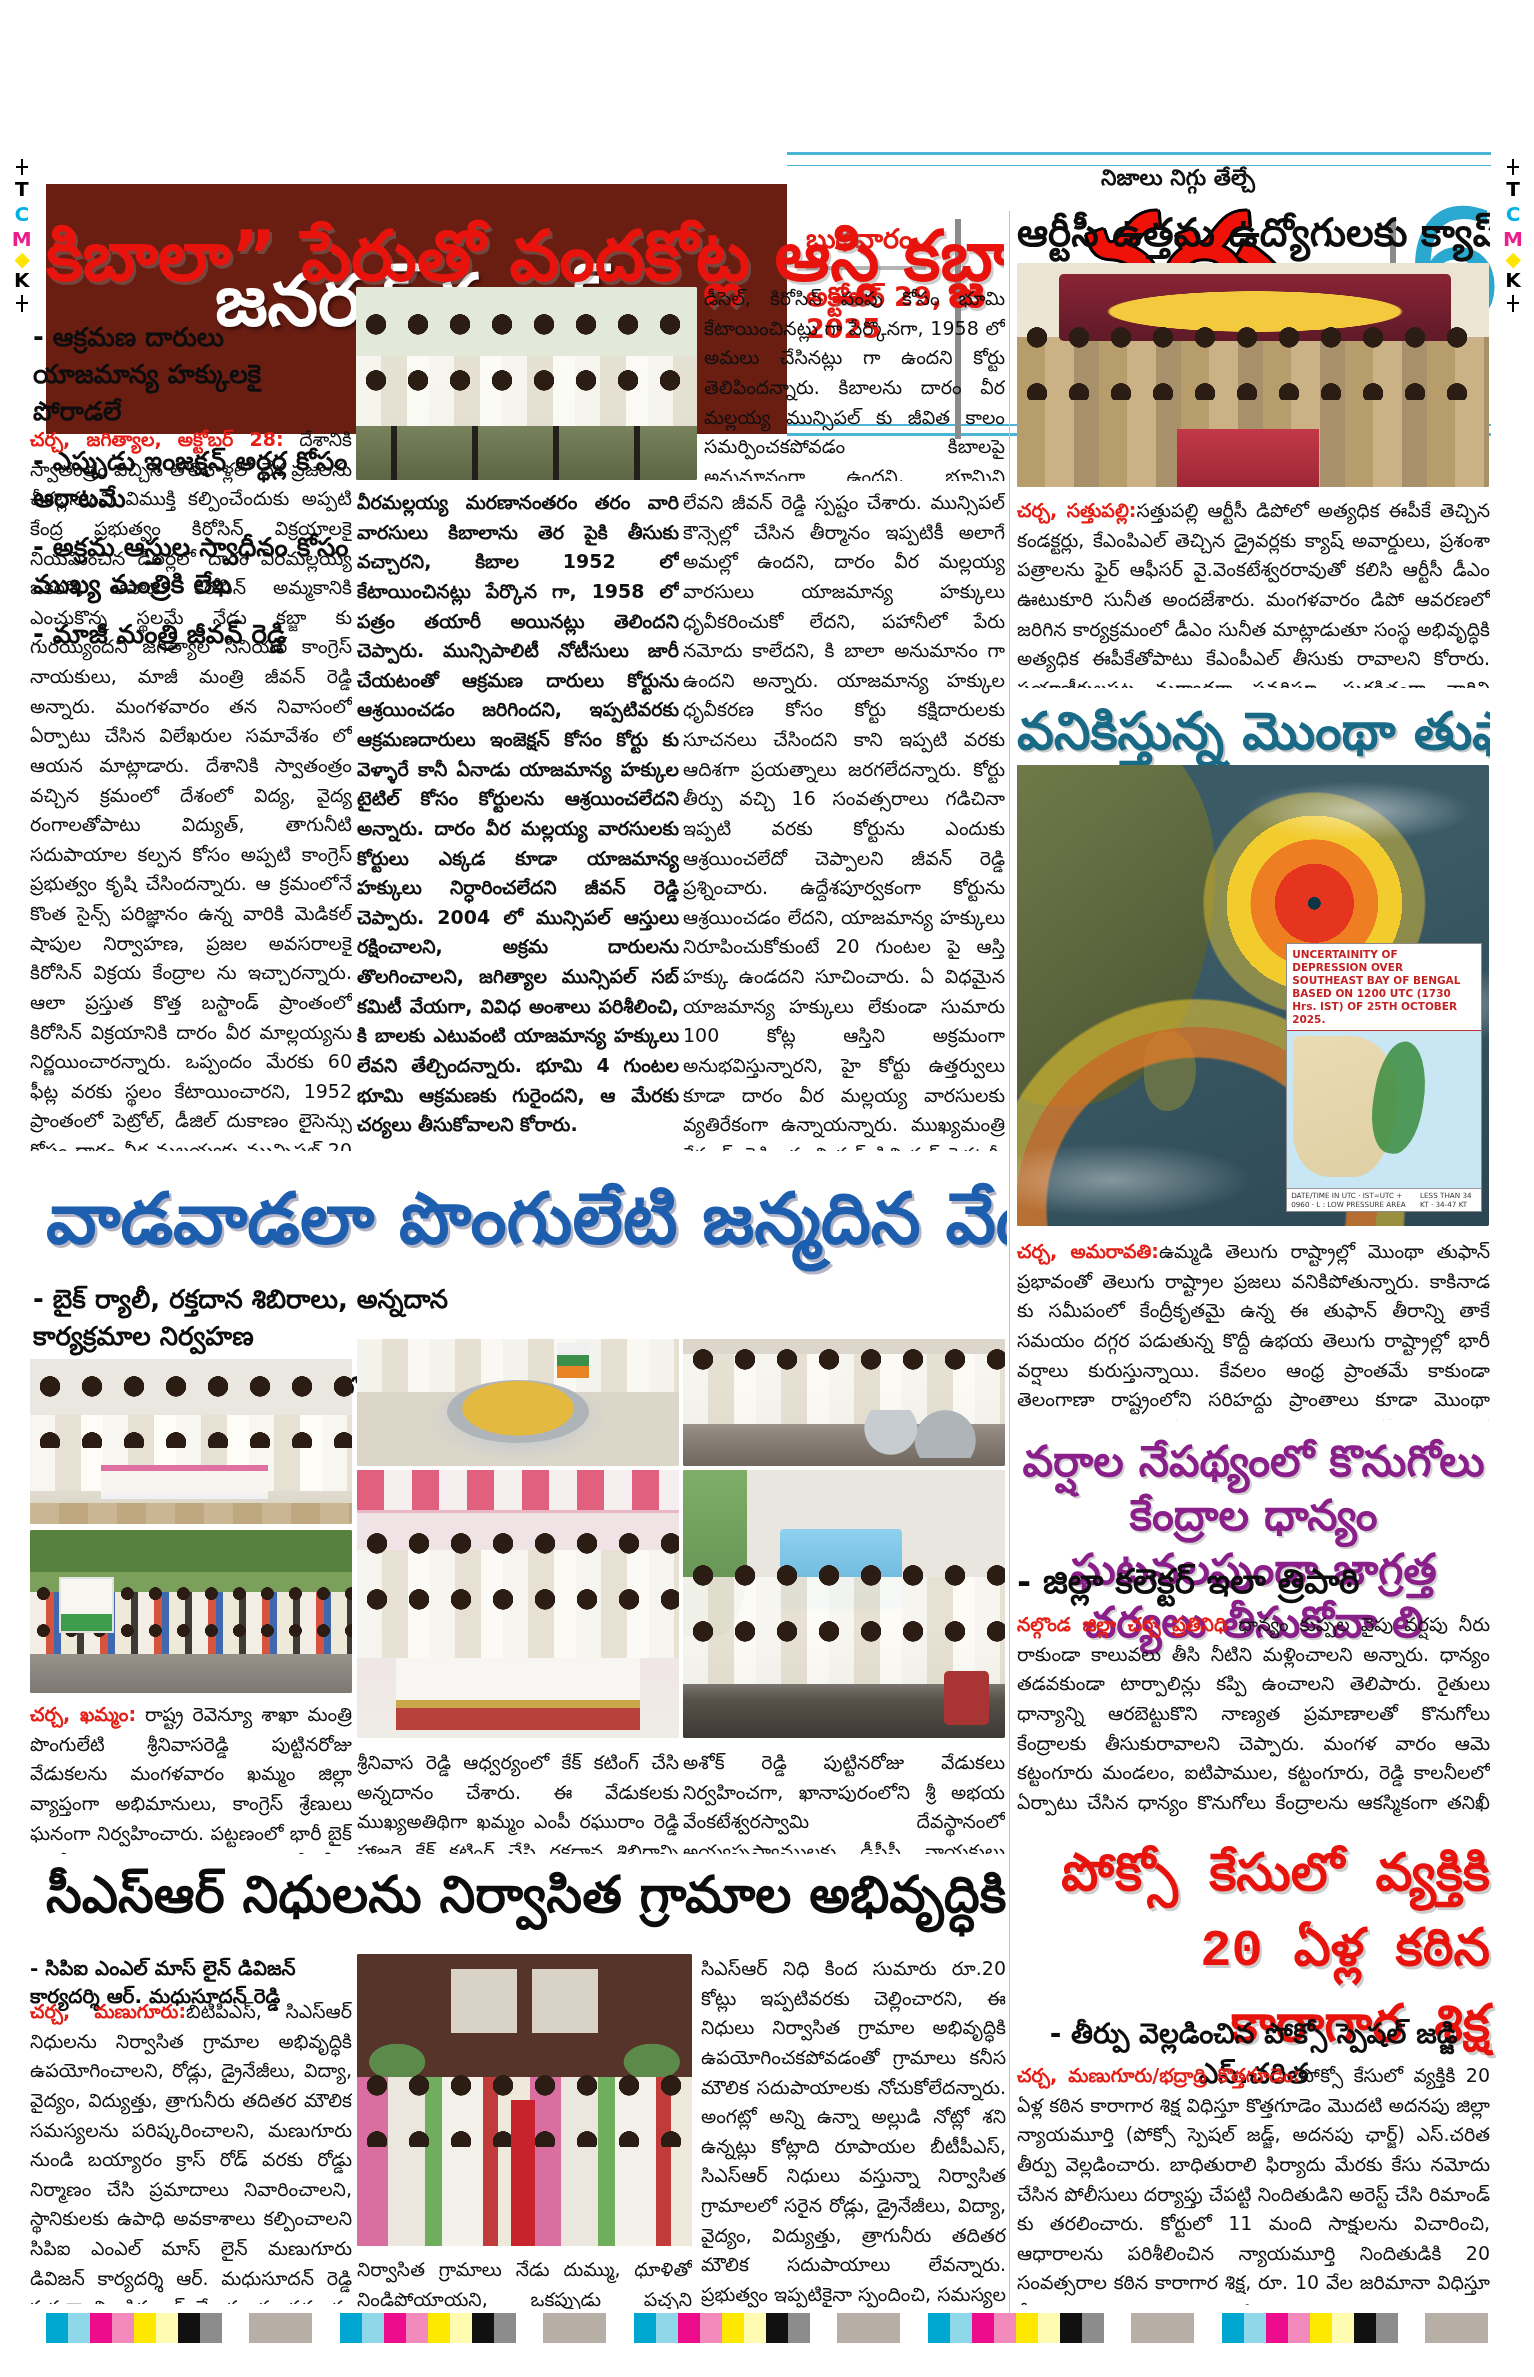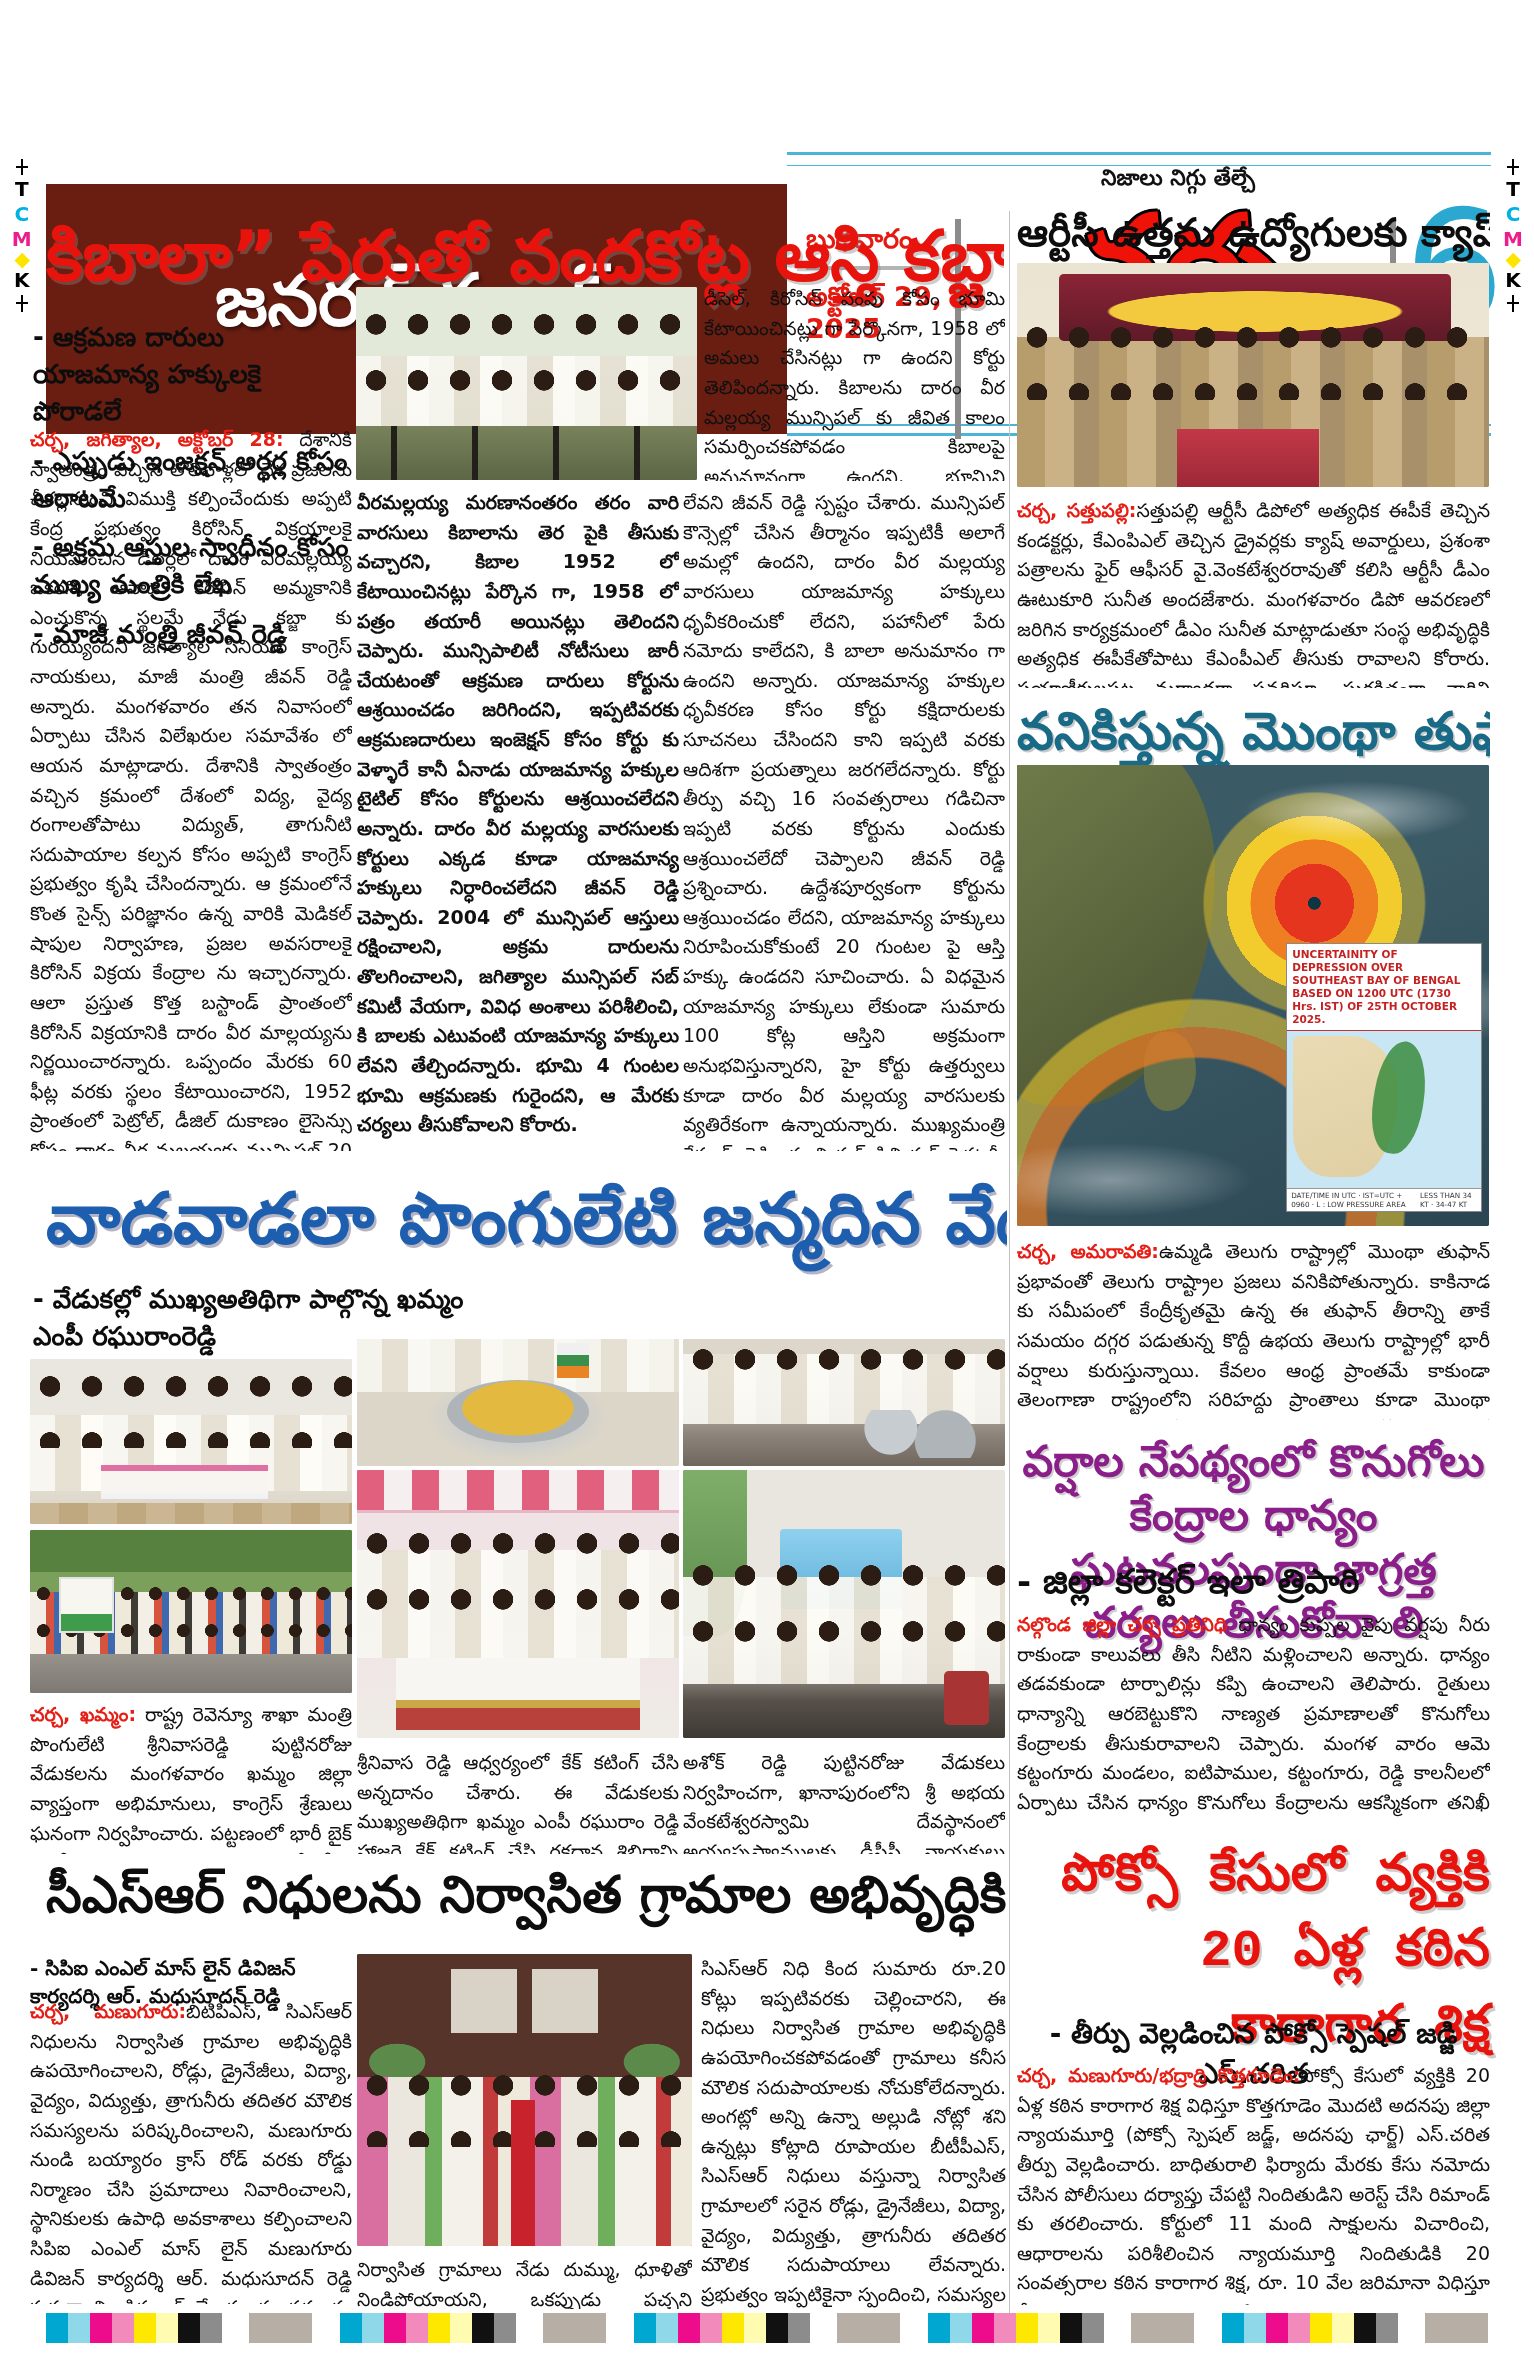--- a/index.html
+++ b/index.html
@@ -274,20 +274,21 @@
   </div>
 
   <div class="abs h-red" style="left:1017px;top:1839px;width:473px;font-size:52px;line-height:1.45;text-align:right;font-family:Liberation Mono, monospace;">పోక్సో కేసులో వ్యక్తికి 20 ఏళ్ల కఠిన కారాగార శిక్ష</div>
   <div class="abs byline" style="left:1017px;top:2017px;width:473px;font-size:28px;text-align:center;">- తీర్పు వెల్లడించిన పోక్సో స్పెషల్ జడ్జి ఎస్.చరిత</div>
   <div class="abs jtext" style="left:1017px;top:2061px;width:473px;height:244px;overflow:hidden;">
     <p><span class="dl">చర్చ, మణుగూరు/భద్రాద్రి కొత్తగూడెం:</span><span>పోక్సో కేసులో వ్యక్తికి 20 ఏళ్ల కఠిన కారాగార శిక్ష విధిస్తూ కొత్తగూడెం మొదటి అదనపు జిల్లా న్యాయమూర్తి (పోక్సో స్పెషల్ జడ్జ్, అదనపు ఛార్జ్) ఎస్.చరిత తీర్పు వెల్లడించారు. బాధితురాలి ఫిర్యాదు మేరకు కేసు నమోదు చేసిన పోలీసులు దర్యాప్తు చేపట్టి నిందితుడిని అరెస్ట్ చేసి రిమాండ్ కు తరలించారు. కోర్టులో 11 మంది సాక్షులను విచారించి, ఆధారాలను పరిశీలించిన న్యాయమూర్తి నిందితుడికి 20 సంవత్సరాల కఠిన కారాగార శిక్ష, రూ. 10 వేల జరిమానా విధిస్తూ తీర్పు ఇచ్చారు. బాధితురాలికి రూ. 4 లక్షల నష్టపరిహారం చెల్లించాలని ఆదేశించారు. ప్రభుత్వం తరఫున అదనపు పబ్లిక్ ప్రాసిక్యూటర్ వాదనలు వినిపించగా, సంబంధిత పోలీసు అధికారులు సాక్ష్యాధారాలను కోర్టుకు సమర్పించారు. ఇలాంటి ఘటనలపై కఠినంగా వ్యవహరిస్తామని న్యాయస్థానం స్పష్టం చేసింది.</span></p>
   </div>
 
   <div class="abs h-blue nowrap" style="left:46px;top:1177px;width:961px;font-size:71px;">వాడవాడలా పొంగులేటి జన్మదిన వేడుకలు</div>
   <div class="abs bullets" style="left:33px;top:1284px;width:470px;">
+    <div>- బైక్ ర్యాలీ, రక్తదాన శిబిరాలు, అన్నదాన కార్యక్రమాల నిర్వహణ</div>
     <div>- వేడుకల్లో ముఖ్యఅతిథిగా పాల్గొన్న ఖమ్మం ఎంపీ రఘురాంరెడ్డి</div>
   </div>
 
   <div class="photo ph-caketable" style="left:30px;top:1359px;width:322px;height:165px;">
     <div class="layer pa1 torso-w"></div>
     <div class="layer pa2 heads"></div>
     <div class="layer pa3"></div>
     <div class="layer pa4"></div>
   </div>
   <div class="photo ph-mixing" style="left:357px;top:1339px;width:322px;height:127px;">

